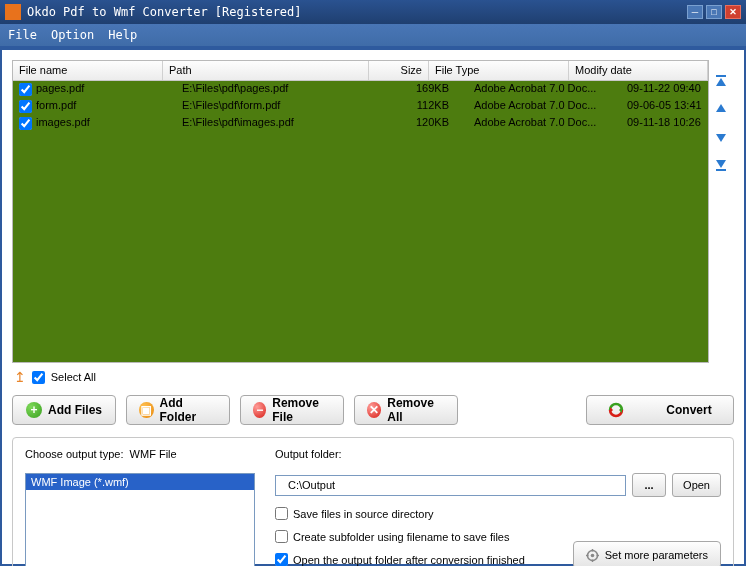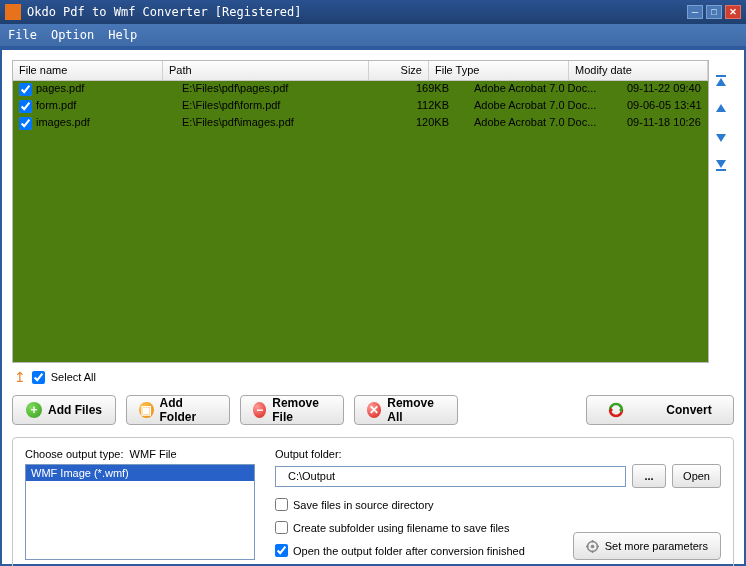--- a/index.html
+++ b/index.html
@@ -145,21 +145,21 @@
   border: 1px solid #c8c8c8;
   border-radius: 4px;
   margin-top: 12px;
   padding: 10px 12px 12px;
   position: relative;
   display: flex;
   gap: 20px;
 }
 .left-col { width: 230px; }
 .right-col { flex: 1; }
-.label { font-size: 11px; margin-bottom: 4px; display: block; }
+.label { font-size: 11px; margin-bottom: 13px; display: block; }
 .typelist {
   border: 1px solid #7a9ac0;
   height: 96px;
   background: #fff;
 }
 .typelist-item {
   background: #2862c8;
   color: #fff;
   padding: 2px 5px;
   font-size: 11px;

